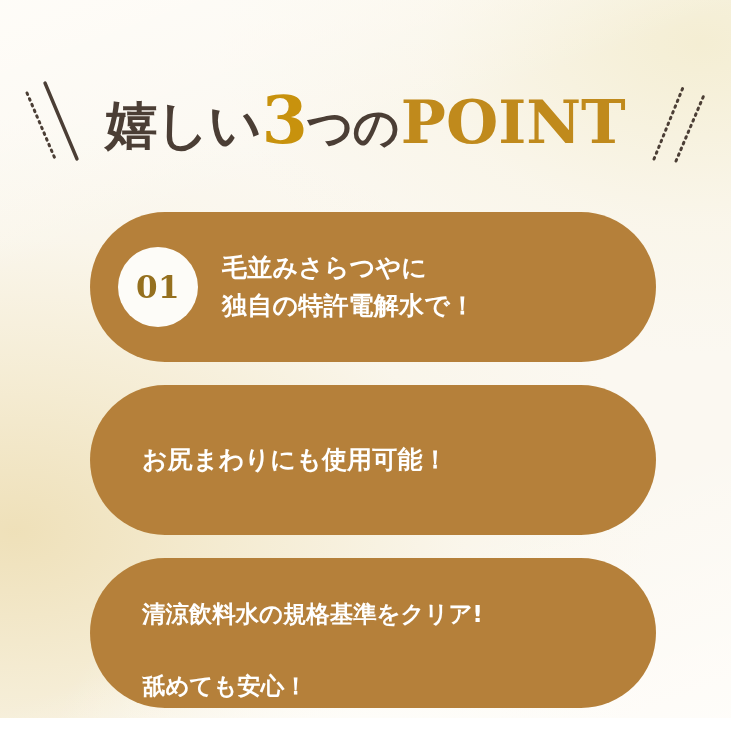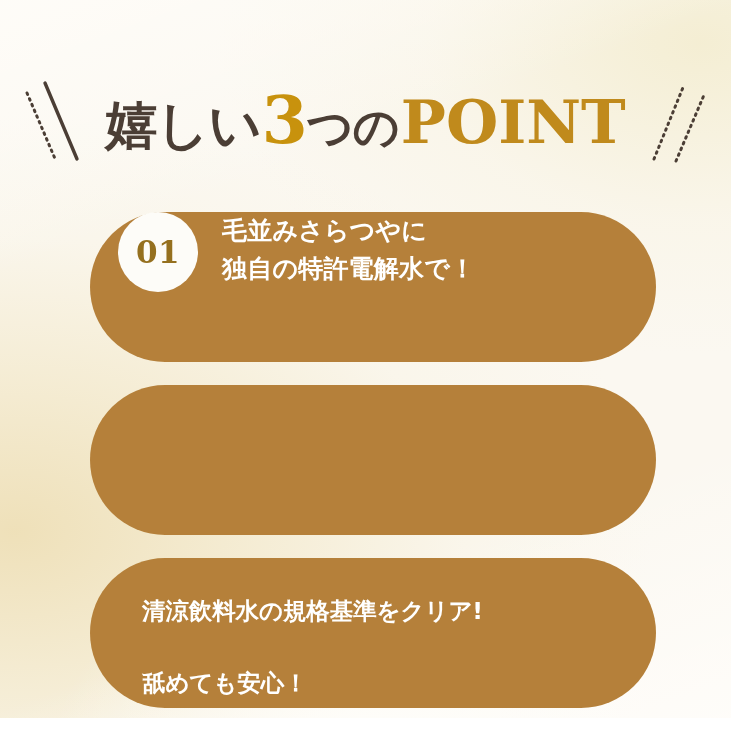--- a/index.html
+++ b/index.html
@@ -126,20 +126,21 @@
     left: 90px;
     width: 566px;
   }
 
   .pill {
     position: relative;
     height: 150px;
     border-radius: 75px;
     background: #b5803a;
     display: flex;
+    align-items: center;
     box-sizing: border-box;
     padding-left: 28px;
   }
   .pill + .pill {
     margin-top: 23px;
   }
 
   .badge {
     flex: 0 0 auto;
     width: 80px;
@@ -216,20 +217,21 @@
         <span class="badge-num">01</span>
       </div>
       <div class="pill-text">
         <span class="line">毛並みさらつやに</span>
         <span class="line">独自の特許電解水で！</span>
       </div>
     </div>
 
     <div class="pill">
       <div class="pill-text">
+        <span class="line">お尻まわりにも使用可能！</span>
       </div>
     </div>
 
     <div class="pill">
       <div class="pill-text compact">
         <span class="line">清涼飲料水の規格基準をクリア!</span>
         <span class="line">舐めても安心！</span>
       </div>
     </div>
 

